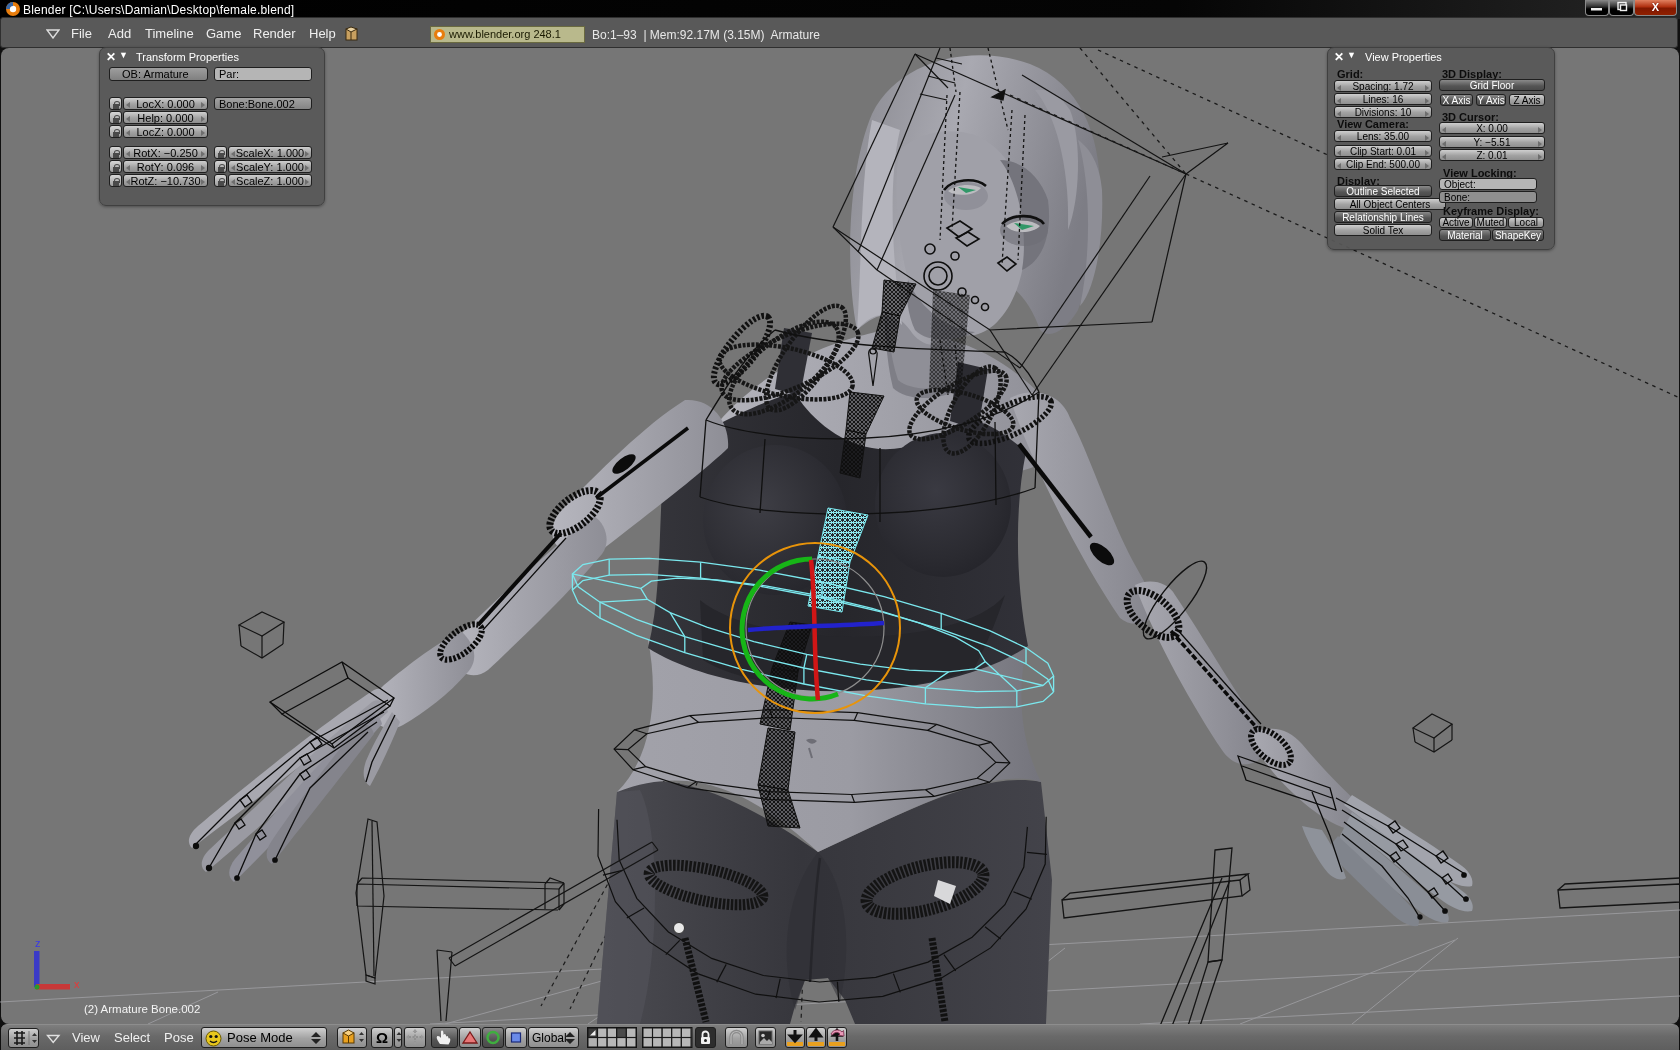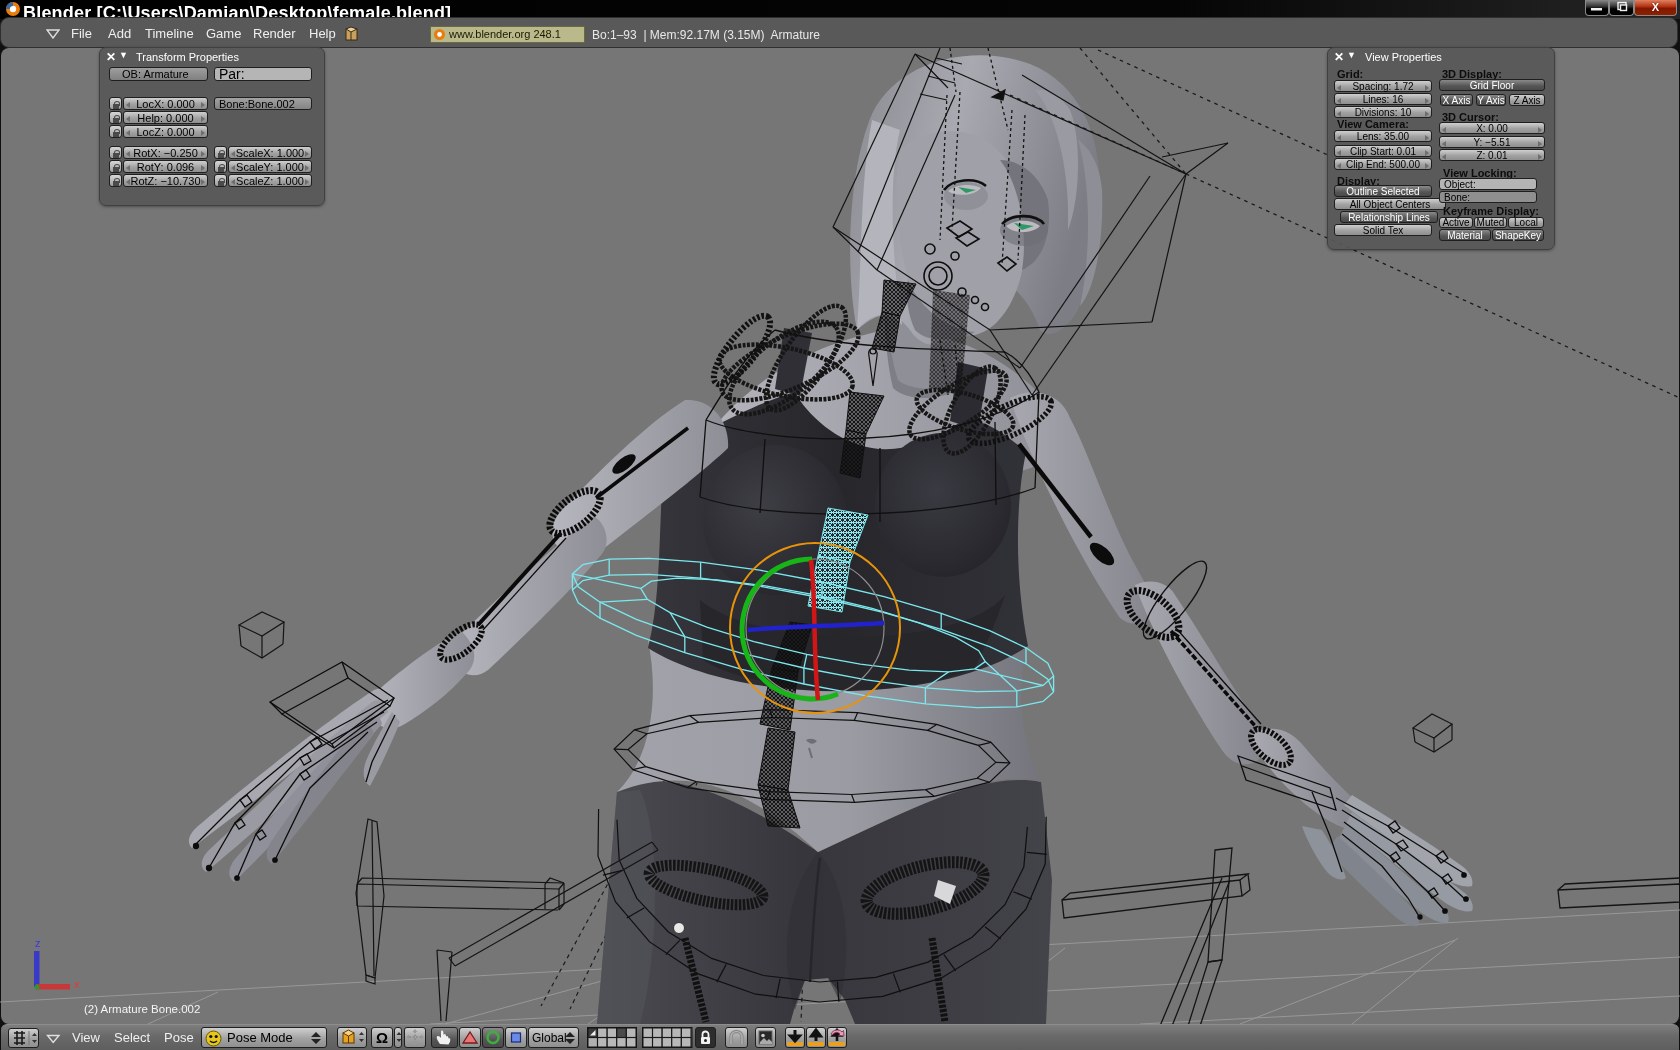--- a/index.html
+++ b/index.html
@@ -1,48 +1,48 @@
 <!DOCTYPE html>
 <html><head>
 <meta charset="utf-8">
 <style>
   html,body{margin:0;padding:0;width:1680px;height:1050px;overflow:hidden;background:#101010;
     font-family:"Liberation Sans",sans-serif;}
   #stage{position:absolute;left:0;top:0;width:1680px;height:1050px;}
   
   #title{position:absolute;left:0;top:0;width:1680px;height:19px;
     background:linear-gradient(90deg,#000 0%,#050505 70%,#262626 100%);color:#fff;}
-  #title .txt{position:absolute;left:23px;top:3px;font-size:18px;font-weight:bold;color:#fff;letter-spacing:0.2px;}
+  #title .txt{position:absolute;left:23px;top:3px;font-size:12px;font-weight:normal;color:#fff;letter-spacing:0.2px;}
   
   .wbtn{position:absolute;top:0;height:15px;border:1px solid #8a8a8a;border-top:none;border-radius:0 0 4px 4px;
     color:#fff;text-align:center;font-size:10px;line-height:14px;}
   #wmin{left:1585px;width:22px;background:linear-gradient(#8a8a8a 0%,#3a3a3a 40%,#000 60%,#000 100%);}
   #wmax{left:1609px;width:23px;background:linear-gradient(#8a8a8a 0%,#3a3a3a 40%,#000 60%,#000 100%);}
   #wclose{left:1634px;width:41px;background:linear-gradient(#e08060 0%,#b03010 45%,#801800 55%,#902000 100%);}
   
   #menubar{position:absolute;left:0;top:17px;width:1678px;height:31px;background:#595959;
-    border-radius:9px;border:1px solid #2f2f2f;box-sizing:border-box;}
+    border-radius:3px;border:1px solid #2f2f2f;box-sizing:border-box;}
   #menubar .m{position:absolute;top:8px;font-size:13px;color:#efefef;}
   #blenderbox{position:absolute;left:430px;top:26px;width:153px;height:15px;background:#b9b98c;border:1px solid #6a6a40;
     font-size:11px;color:#1a1a00;line-height:14px;}
   #stats{position:absolute;left:592px;top:28px;font-size:12px;color:#e8e8e8;}
   
   #bottom{position:absolute;left:1px;top:1024px;width:1678px;height:26px;
     background:linear-gradient(#7e7e7e,#696969 45%,#5e5e5e);border-radius:6px 6px 0 0;border-top:1px solid #8d8d8d;box-sizing:border-box;}
   #bottom .m{position:absolute;top:5px;font-size:13px;color:#f0f0f0;}
   
   .pn{position:absolute;border-radius:7px;background:rgba(88,88,88,0.93);border:1px solid #404040;box-shadow:0 1px 3px rgba(0,0,0,0.35);}
   .ph{position:absolute;color:#fff;font-size:11px;}
   .lbl{position:absolute;color:#0c0c0c;font-size:11px;font-weight:bold;}
   .bt{position:absolute;background:linear-gradient(#cfcfcf,#a2a2a2 55%,#8f8f8f);border:1px solid #1f1f1f;border-radius:3px;
      color:#000;font-size:11px;text-align:center;box-sizing:border-box;}
   .btd{position:absolute;background:linear-gradient(#8a8a8a,#555 60%,#4a4a4a);border:1px solid #1f1f1f;border-radius:3px;
      color:#fff;font-size:11px;text-align:center;box-sizing:border-box;}
   .btf{position:absolute;background:#b5b5b5;border:1px solid #1f1f1f;border-radius:3px;
-     color:#000;font-size:14px;box-sizing:border-box;text-align:left;padding-left:4px;}
+     color:#000;font-size:11px;box-sizing:border-box;text-align:left;padding-left:4px;}
   .lock{position:absolute;background:linear-gradient(#d6d6d6,#9d9d9d);border:1px solid #1f1f1f;border-radius:3px;box-sizing:border-box;}
   .xic{position:absolute;color:#fff;font-weight:bold;font-size:12px;}
   .num::before{content:'';position:absolute;left:2px;top:3.5px;border-top:3px solid transparent;border-bottom:3px solid transparent;border-right:4px solid #6e6e6e;}
   .num::after{content:'';position:absolute;right:2px;top:3.5px;border-top:3px solid transparent;border-bottom:3px solid transparent;border-left:4px solid #6e6e6e;}
   .lock::before{content:'';position:absolute;left:3.5px;top:2.5px;width:4px;height:4px;border:1.3px solid #4a4a4a;border-radius:50% 50% 0 0;border-bottom:none;}
   .lock::after{content:'';position:absolute;left:3px;top:6px;width:6px;height:4.5px;background:#4a4a4a;}
 </style>
 </head>
 <body>
 <div id="stage">
@@ -479,21 +479,21 @@
     <div class="bt num" style="left:6px;top:32px;width:98px;height:12px;line-height:11px;font-size:10px">Spacing: 1.72</div>
     <div class="bt num" style="left:6px;top:45px;width:98px;height:12px;line-height:11px;font-size:10px">Lines: 16</div>
     <div class="bt num" style="left:6px;top:58px;width:98px;height:12px;line-height:11px;font-size:10px">Divisions: 10</div>
     <div class="lbl" style="left:9px;top:70px">View Camera:</div>
     <div class="bt num" style="left:6px;top:82px;width:98px;height:12px;line-height:11px;font-size:10px">Lens: 35.00</div>
     <div class="bt num" style="left:6px;top:97px;width:98px;height:12px;line-height:11px;font-size:10px">Clip Start: 0.01</div>
     <div class="bt num" style="left:6px;top:110px;width:98px;height:12px;line-height:11px;font-size:10px">Clip End: 500.00</div>
     <div class="lbl" style="left:9px;top:127px">Display:</div>
     <div class="btd" style="left:6px;top:137px;width:98px;height:12px;line-height:11px;font-size:10px">Outline Selected</div>
     <div class="bt" style="left:6px;top:150px;width:112px;height:12px;line-height:11px;font-size:10px">All Object Centers</div>
-    <div class="btd" style="left:12px;top:163px;width:98px;height:12px;line-height:11px;font-size:10px">Relationship Lines</div>
+    <div class="btd" style="left:6px;top:163px;width:98px;height:12px;line-height:11px;font-size:10px">Relationship Lines</div>
     <div class="bt" style="left:6px;top:176px;width:98px;height:12px;line-height:11px;font-size:10px">Solid Tex</div>
 
     <div class="lbl" style="left:114px;top:20px">3D Display:</div>
     <div class="btd" style="left:111px;top:31px;width:106px;height:12px;line-height:11px;font-size:10px">Grid Floor</div>
     <div class="btd" style="left:112px;top:46px;width:33px;height:12px;line-height:11px;font-size:10px">X Axis</div>
     <div class="btd" style="left:148px;top:46px;width:30px;height:12px;line-height:11px;font-size:10px">Y Axis</div>
     <div class="bt" style="left:181px;top:46px;width:36px;height:12px;line-height:11px;font-size:10px">Z Axis</div>
     <div class="lbl" style="left:114px;top:63px">3D Cursor:</div>
     <div class="bt num" style="left:111px;top:74px;width:106px;height:12px;line-height:11px;font-size:10px">X: 0.00</div>
     <div class="bt num" style="left:111px;top:88px;width:106px;height:12px;line-height:11px;font-size:10px">Y: −5.51</div>

